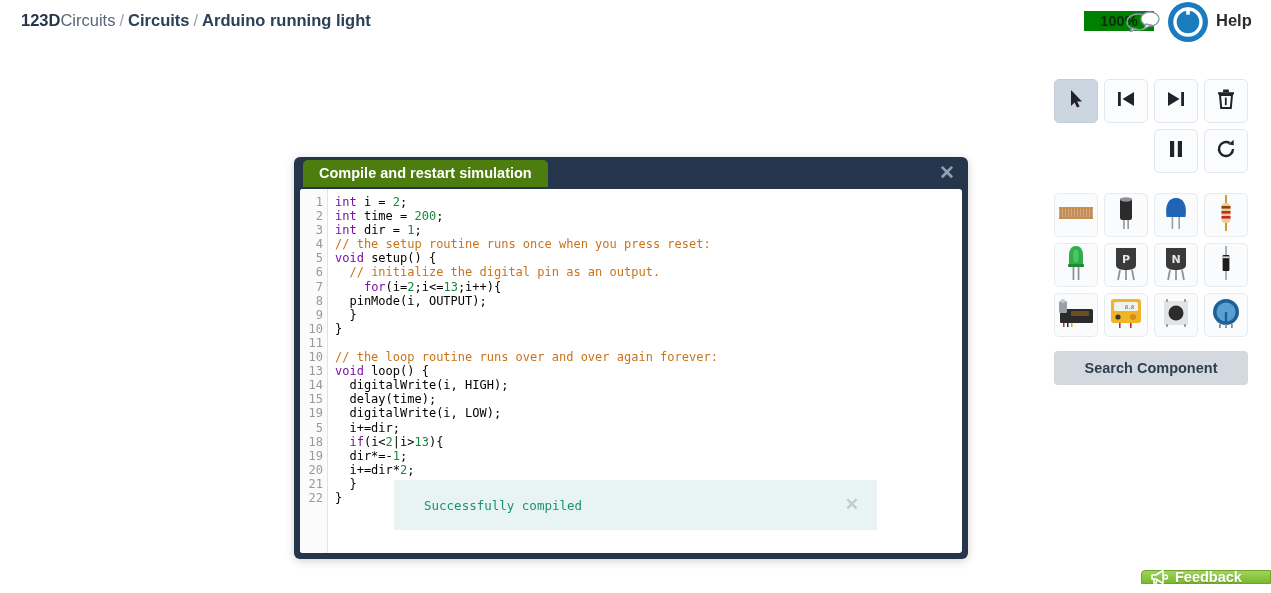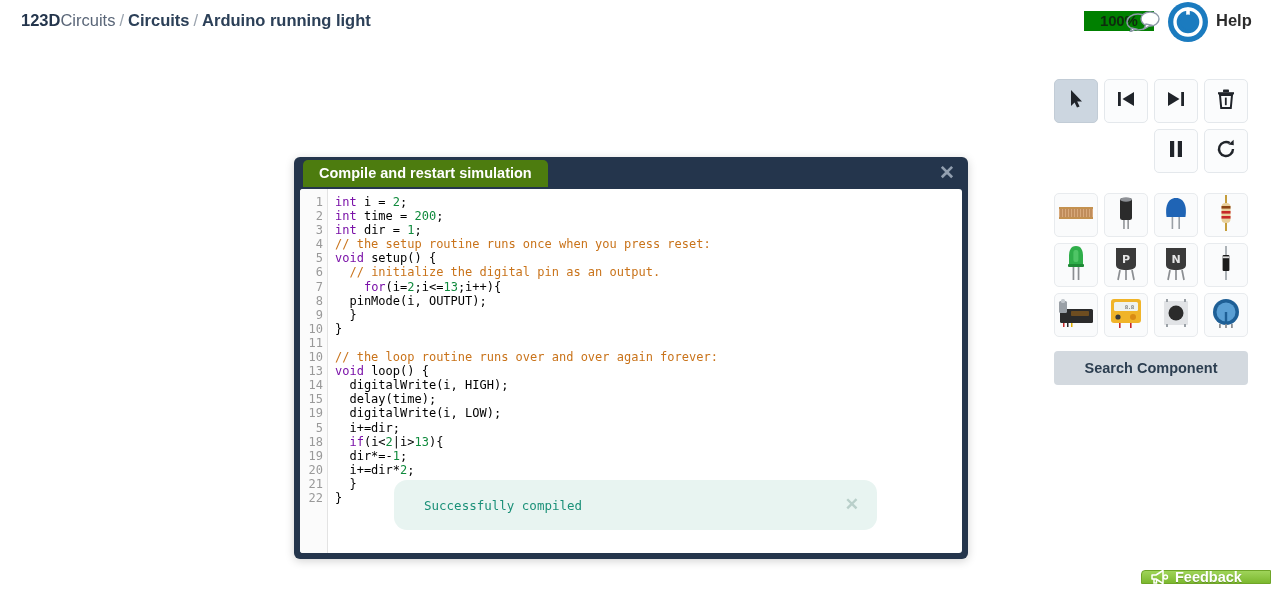--- a/index.html
+++ b/index.html
@@ -142,21 +142,21 @@
     white-space: pre;
   }
   .tok-kw   { color: #7a11a8; text-align: right; }
   .tok-num  { color: #0f8a3c; }
   .tok-com  { color: #c9731a; }
 
   #compile-toast {
     position: absolute; left: 100px; top: 323px;
     width: 483px; height: 50px;
     background: #e8f4f1;
-    border-radius: 13px;
+    border-radius: 0;
     display: flex; align-items: center;
   }
   #compile-toast-text {
     font-family: "DejaVu Sans Mono", monospace;
     font-size: 12.5px; color: #1a9078;
     margin-left: 30px;
   }
   #compile-toast-close {
     position: absolute; right: 18px; top: 14px;
     color: #b9cfca; font-size: 17px; font-weight: bold;

